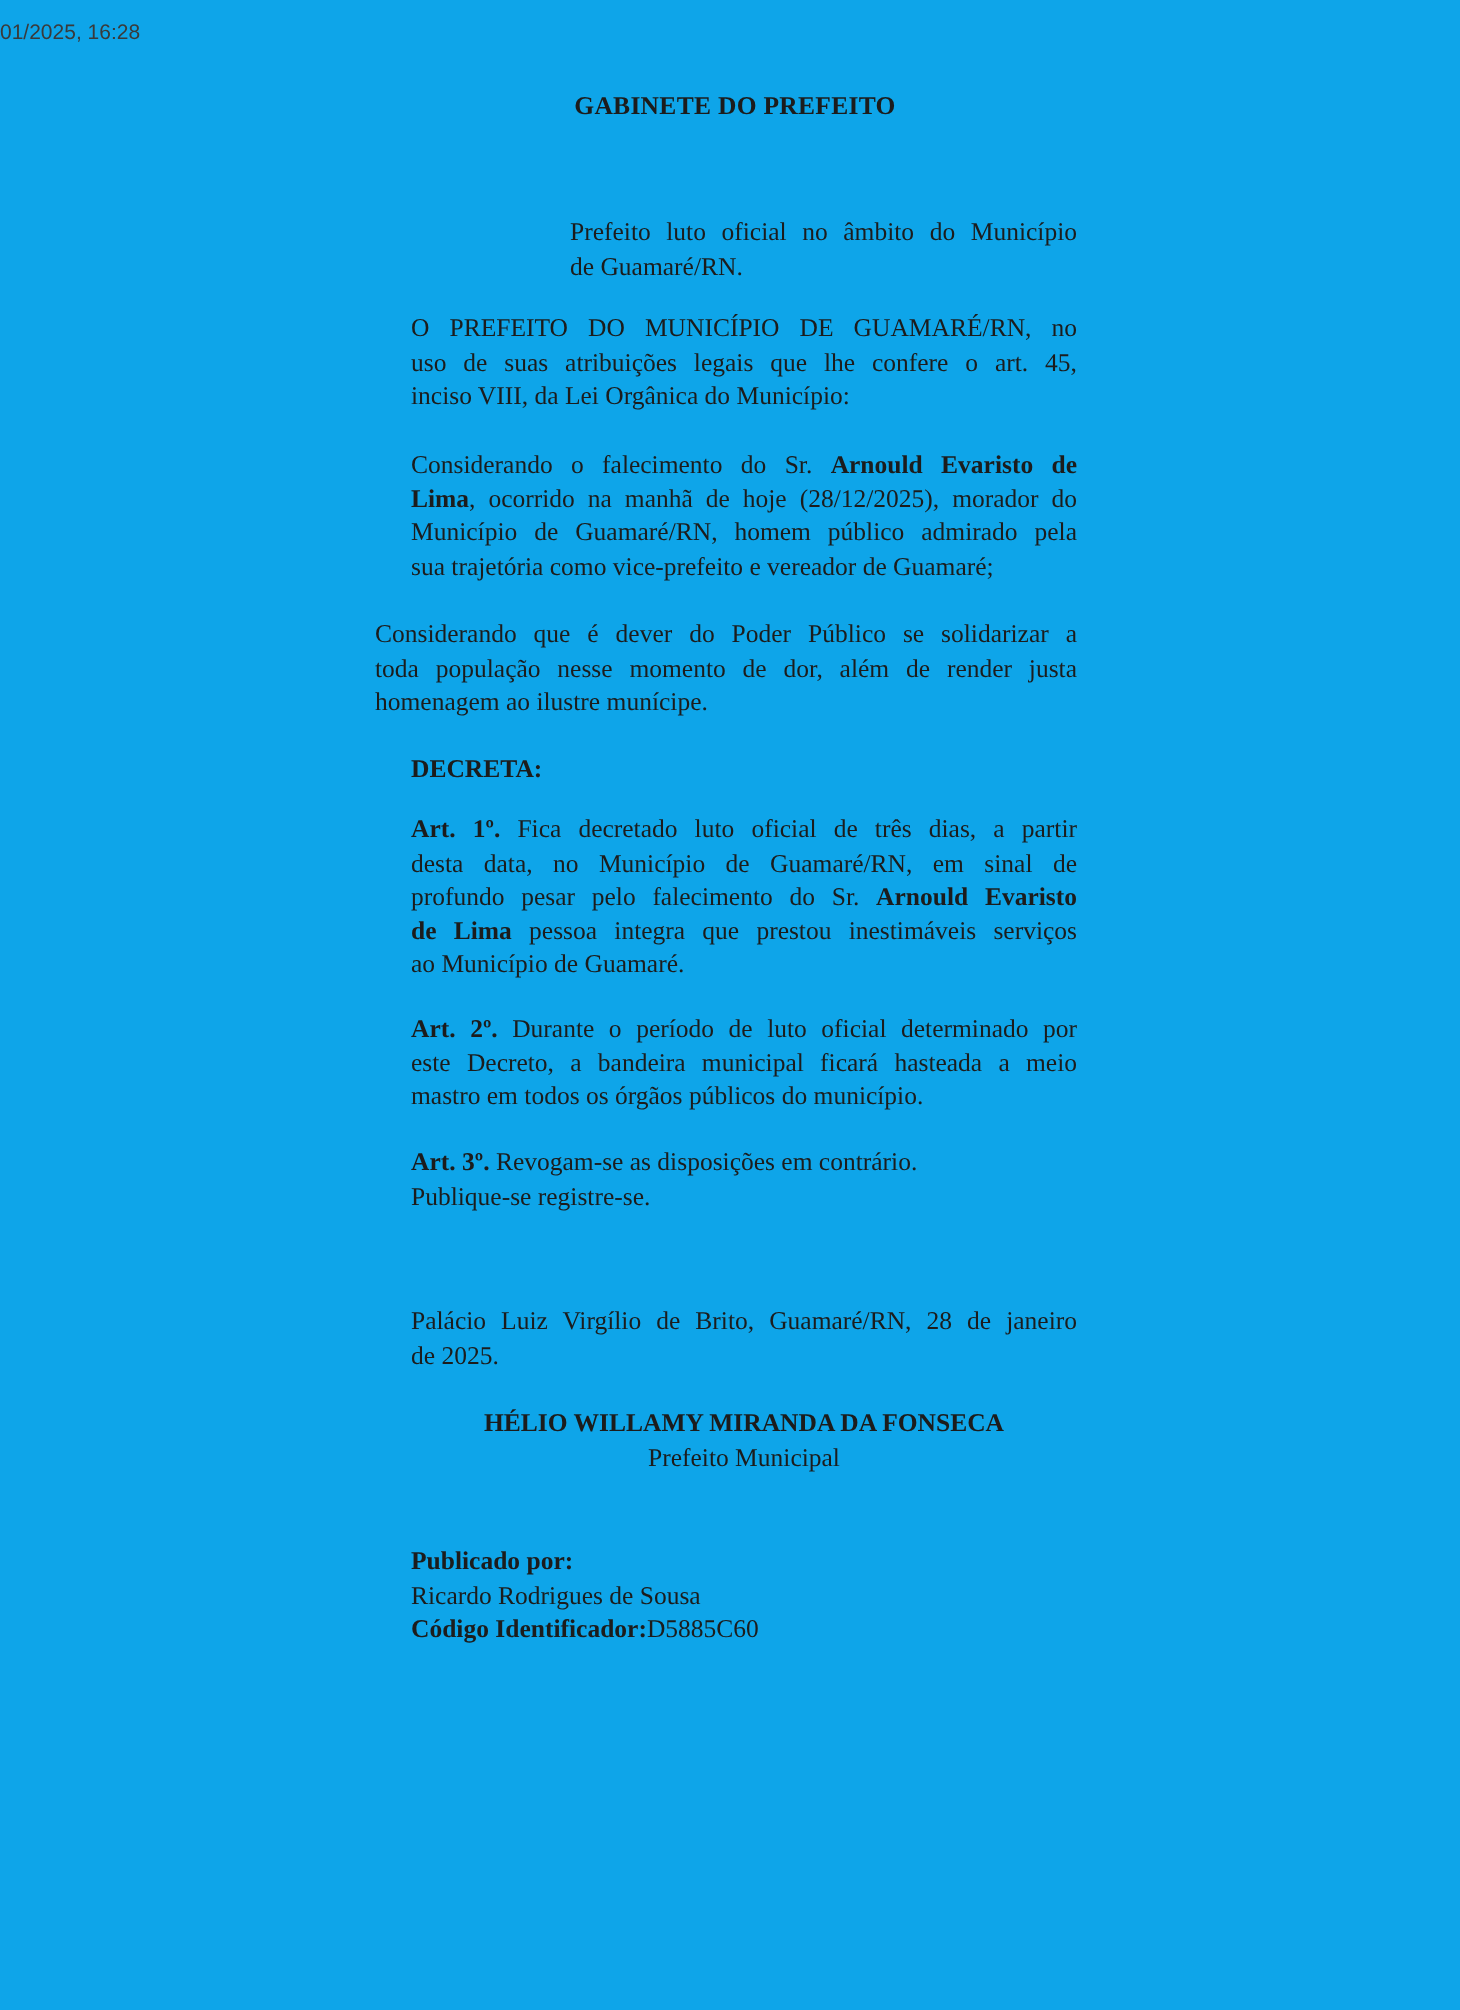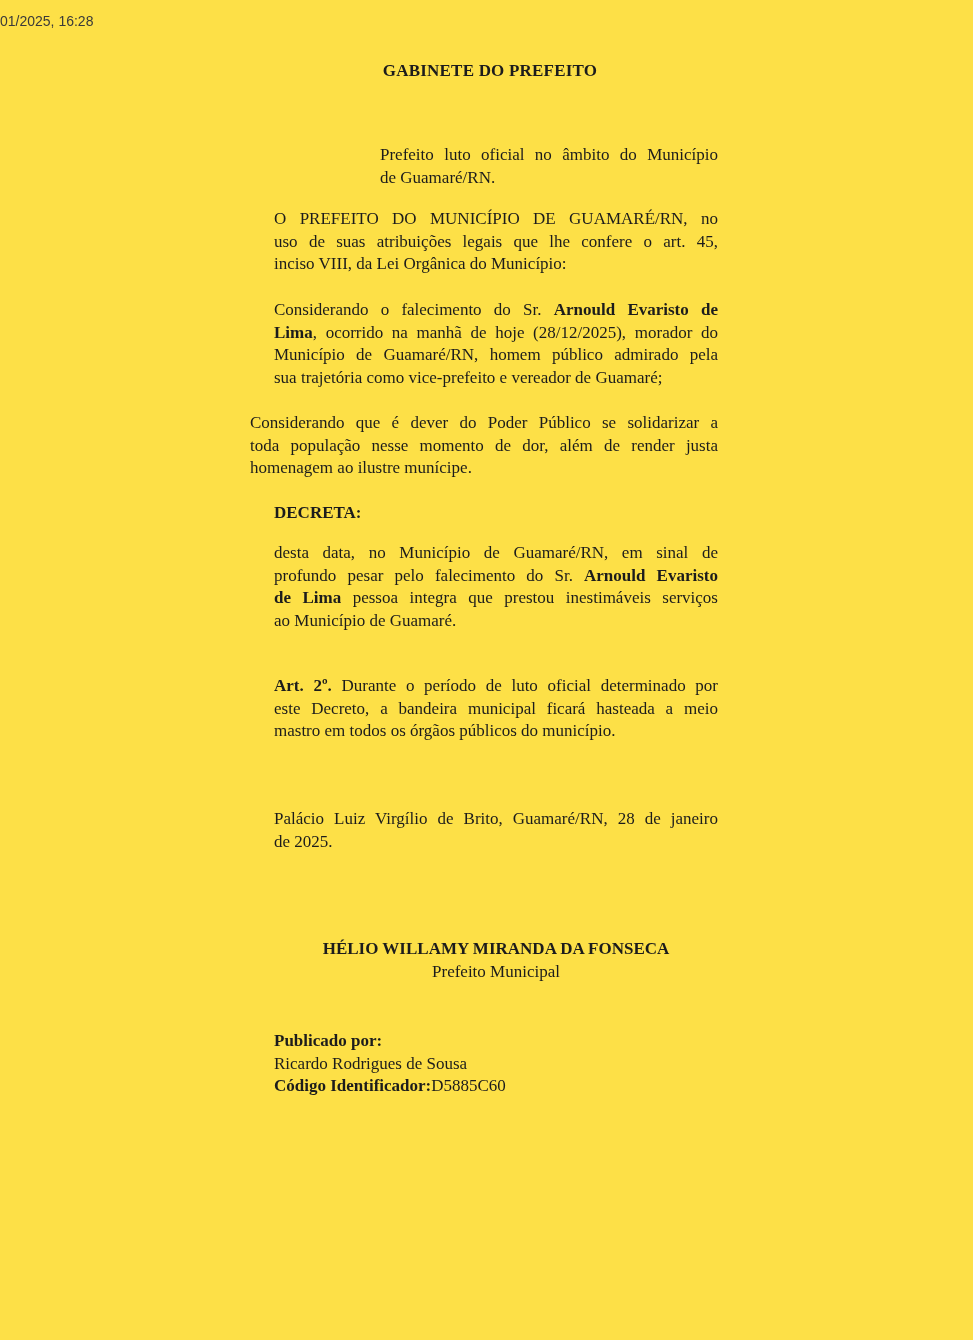--- a/index.html
+++ b/index.html
@@ -1,21 +1,21 @@
 <!DOCTYPE html>
 <html><head>
 <meta charset="utf-8">
 <title>Decreto</title>
 <style>
   html, body { margin: 0; padding: 0; background: #ffffff; }
   .page {
     position: relative;
     width: 973px;
     height: 1340px;
-    background: #fde047;
+    background: #0ea5e9;
     font-family: "Liberation Serif", "DejaVu Serif", serif;
     font-size: 17px;
     line-height: 22.5px;
     color: #1c1c1c;
     overflow: hidden;
   }
   .timestamp {
     position: absolute;
     left: 0px;
     top: 13px;
@@ -35,21 +35,21 @@
     letter-spacing: 0.2px;
   }
   .p-subject      { left: 380px; top: 144px;  width: 338px; }
   .p-preamble     { left: 274px; top: 208px;  width: 444px; }
   .p-considering1 { left: 274px; top: 299px;  width: 444px; }
   .p-considering2 { left: 250px; top: 412px;  width: 468px; }
   .p-decreta      { left: 274px; top: 502px;  width: 444px; }
   .p-art1         { left: 274px; top: 542px;  width: 444px; }
   .p-art2         { left: 274px; top: 675px;  width: 444px; }
   .p-art3         { left: 274px; top: 764px;  width: 444px; }
-  .p-palacio      { left: 274px; top: 808px;  width: 444px; }
+  .p-palacio      { left: 274px; top: 870px;  width: 444px; }
   .p-signature    { left: 274px; top: 938px;  width: 444px; text-align: center; }
   .p-published    { left: 274px; top: 1030px; width: 444px; text-align: left; }
   .line { min-height: 22.5px; }
   .line.j { text-align: justify; text-align-last: justify; }
   .b { font-weight: 700; }
 </style>
 </head>
 <body>
 
 <div class="page">
@@ -82,32 +82,37 @@
       <div class="line j"><span>Considerando que é dever do Poder Público se solidarizar a</span></div>
       <div class="line j"><span>toda população nesse momento de dor, além de render justa</span></div>
       <div class="line"><span>homenagem ao ilustre munícipe.</span></div>
     </div>
 
   <div class="block p-decreta">
       <div class="line"><span class="b">DECRETA:</span></div>
     </div>
 
   <div class="block p-art1">
+      <div class="line j"><span class="b">Art. 1º.</span><span> Fica decretado luto oficial de três dias, a partir</span></div>
       <div class="line j"><span>desta data, no Município de Guamaré/RN, em sinal de</span></div>
       <div class="line j"><span>profundo pesar pelo falecimento do Sr. </span><span class="b">Arnould Evaristo</span></div>
       <div class="line j"><span class="b">de Lima</span><span> pessoa integra que prestou inestimáveis serviços</span></div>
       <div class="line"><span>ao Município de Guamaré.</span></div>
     </div>
 
   <div class="block p-art2">
       <div class="line j"><span class="b">Art. 2º.</span><span> Durante o período de luto oficial determinado por</span></div>
       <div class="line j"><span>este Decreto, a bandeira municipal ficará hasteada a meio</span></div>
       <div class="line"><span>mastro em todos os órgãos públicos do município.</span></div>
     </div>
 
+  <div class="block p-art3">
+      <div class="line"><span class="b">Art. 3º.</span><span> Revogam-se as disposições em contrário.</span></div>
+      <div class="line"><span>Publique-se registre-se.</span></div>
+    </div>
 
   <div class="block p-palacio">
       <div class="line j"><span>Palácio Luiz Virgílio de Brito, Guamaré/RN, 28 de janeiro</span></div>
       <div class="line"><span>de 2025.</span></div>
     </div>
 
   <div class="block p-signature">
       <div class="line"><span class="b">HÉLIO WILLAMY MIRANDA DA FONSECA</span></div>
       <div class="line"><span>Prefeito Municipal</span></div>
     </div>

